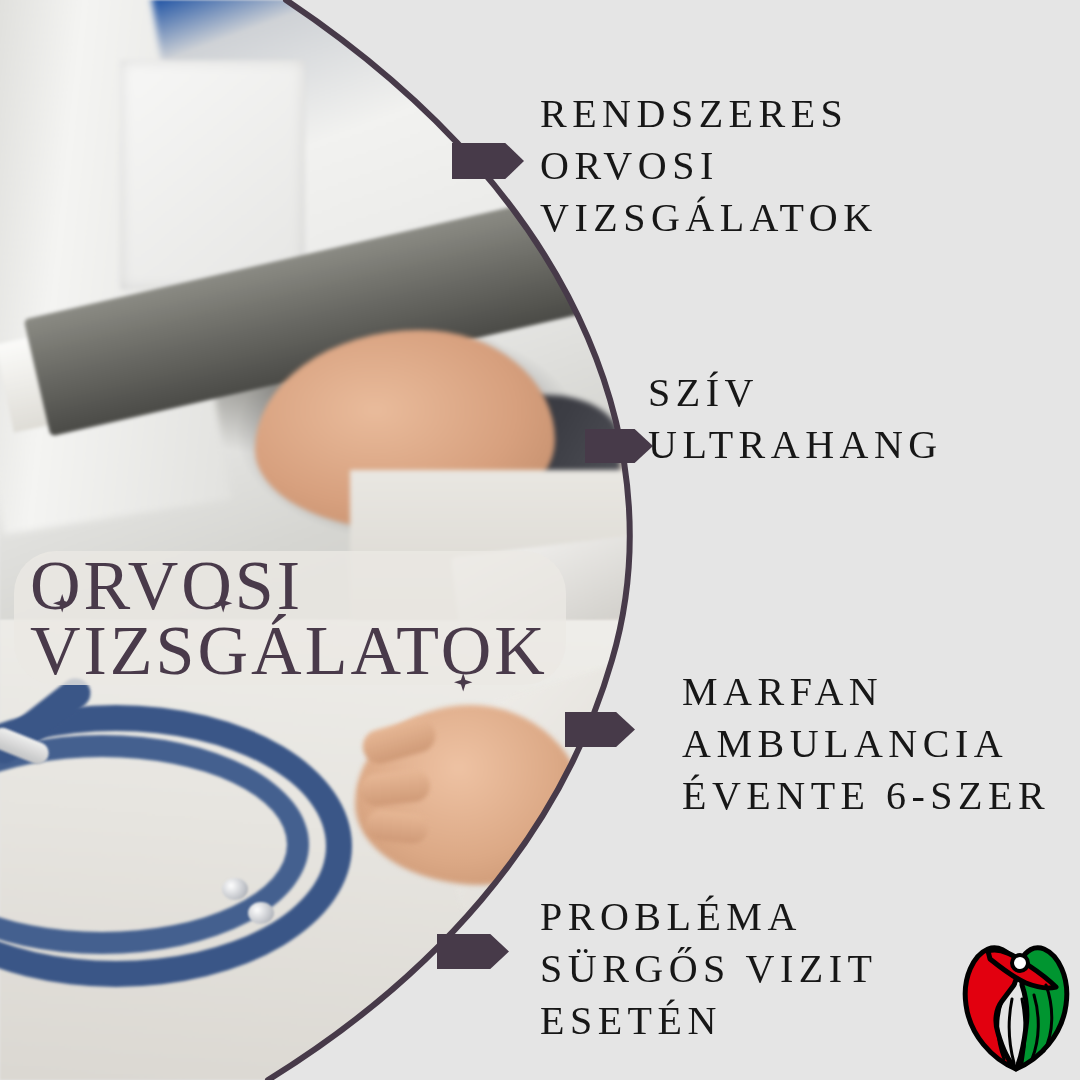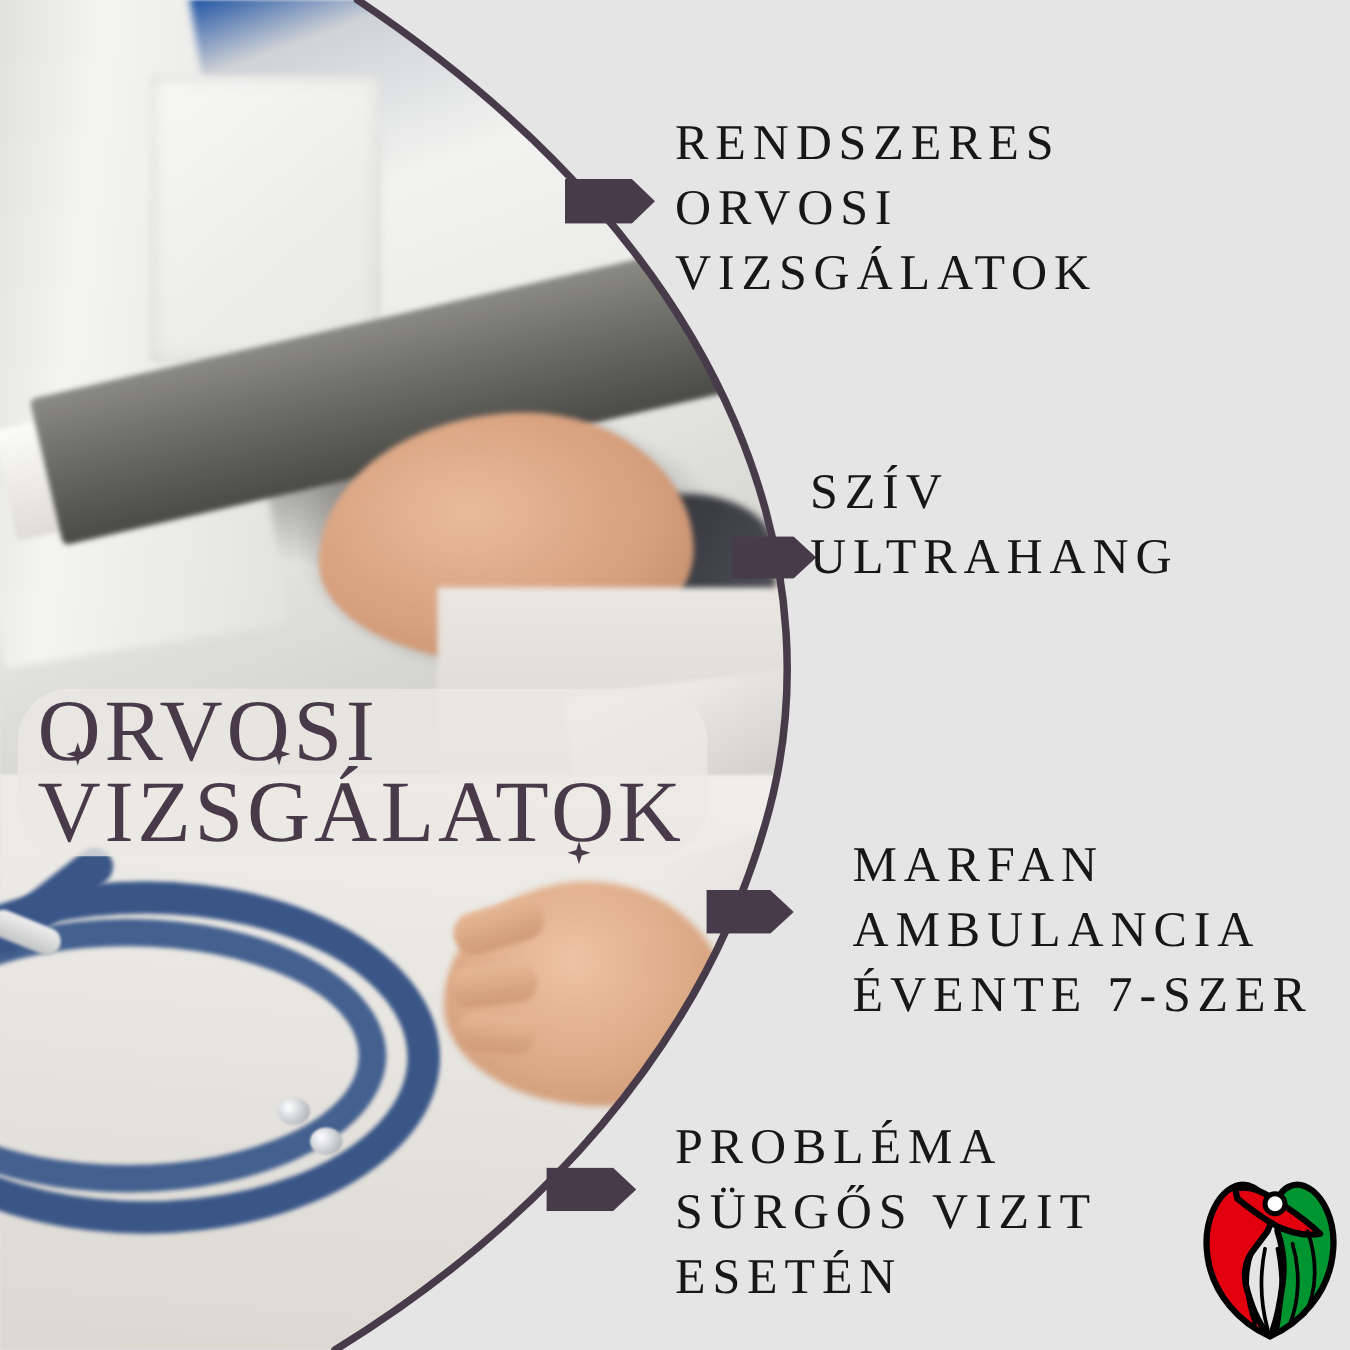--- a/index.html
+++ b/index.html
@@ -291,21 +291,21 @@
     <span>ORVOSI</span>
     <span>VIZSGÁLATOK</span>
   </div>
   <div class="bullet-text t2">
     <span>SZÍV</span>
     <span>ULTRAHANG</span>
   </div>
   <div class="bullet-text t3">
     <span>MARFAN</span>
     <span>AMBULANCIA</span>
-    <span>ÉVENTE 7-SZER</span>
+    <span>ÉVENTE 6-SZER</span>
   </div>
   <div class="bullet-text t4">
     <span>PROBLÉMA</span>
     <span>SÜRGŐS VIZIT</span>
     <span>ESETÉN</span>
   </div>
 
   <div class="title-panel"></div>
   <div class="title-text">
     <span class="title-line l1">ORVOSI</span>

